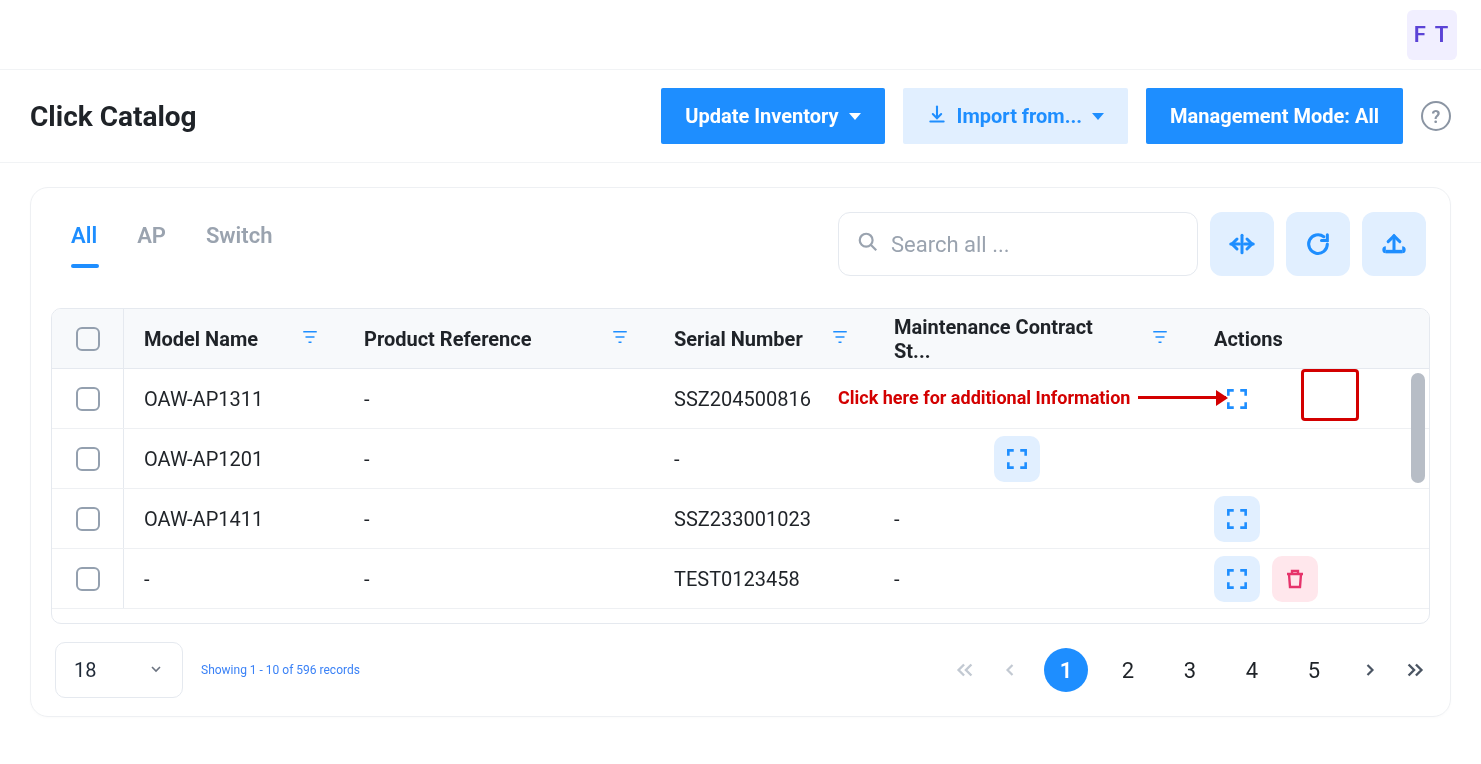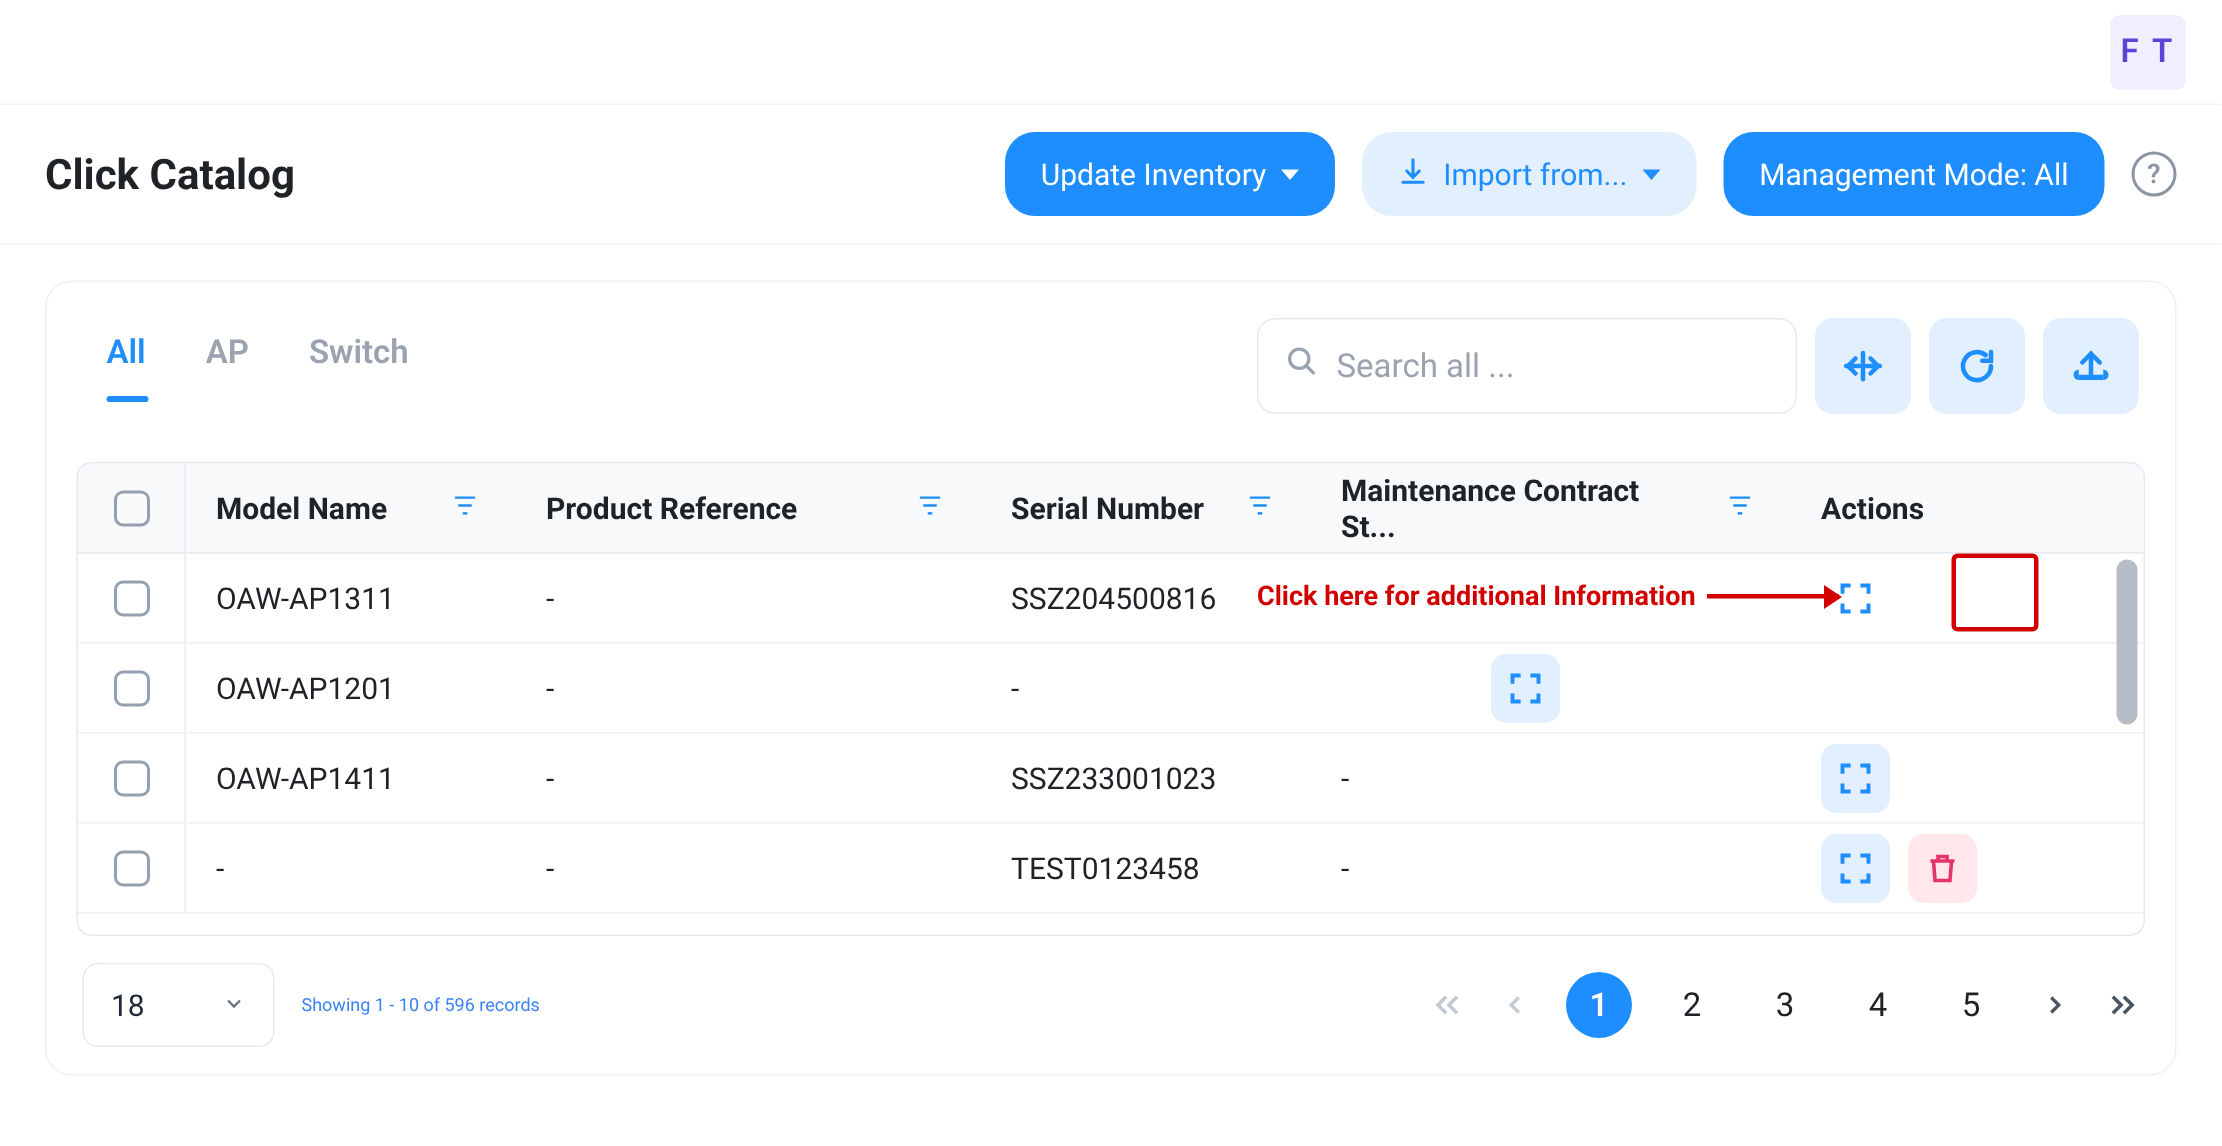--- a/index.html
+++ b/index.html
@@ -2,21 +2,21 @@
 <html><head>
 <meta charset="utf-8">
 <style>
   * { box-sizing: border-box; margin: 0; padding: 0; font-family: -apple-system, BlinkMacSystemFont, "Segoe UI", Roboto, Arial, sans-serif; }
   body { background: #ffffff; color: #1f2937; width: 1481px; }
   .topbar { height: 70px; display:flex; justify-content:flex-end; align-items:center; padding: 8px 24px; border-bottom: 1px solid #f1f3f5; }
   .avatar { width: 50px; height: 50px; background:#f1efff; color:#5b43d6; font-weight:600; font-size:22px; display:flex; align-items:center; justify-content:center; border-radius:6px; letter-spacing:2px; }
   .header { display:flex; align-items:center; justify-content:space-between; padding: 18px 30px; border-bottom: 1px solid #f1f3f5; }
   .page-title { font-size: 28px; font-weight: 700; color:#1f2328; }
   .header-actions { display:flex; align-items:center; gap: 18px; }
-  .btn { height: 56px; border-radius: 20px; font-size: 20px; font-weight:400; display:flex; align-items:center; padding: 0 24px; gap:10px; border:none; cursor:pointer; white-space:nowrap; }
+  .btn { height: 56px; border-radius: 2px; font-size: 20px; font-weight:700; display:flex; align-items:center; padding: 0 24px; gap:10px; border:none; cursor:pointer; white-space:nowrap; }
   .btn-blue { background:#1e8eff; color:#fff; }
   .btn-light { background:#e1efff; color:#1e8eff; }
   .caret-down { width:0; height:0; border-left:6px solid transparent; border-right:6px solid transparent; border-top:7px solid currentColor; }
   .help-icon { width:30px; height:30px; border:2px solid #8b95a3; border-radius:50%; display:flex; align-items:center; justify-content:center; color:#8b95a3; font-weight:600; font-size:18px; }
   .panel { margin: 24px 30px; border:1px solid #eef0f3; border-radius:18px; box-shadow: 0 1px 3px rgba(0,0,0,0.02); padding: 24px 20px 16px 20px; }
   .panel-top { display:flex; align-items:center; justify-content:space-between; gap:20px; padding: 0 4px 4px 20px; }
   .tabs { display:flex; gap: 40px; font-size:22px; font-weight:600; color:#9aa3af; }
   .tab { padding-bottom: 18px; cursor:pointer; }
   .tab.active { color:#1e8eff; position:relative; }
   .tab.active::after { content:''; position:absolute; left:0; right: calc(100% - 28px); bottom:-2px; height:4px; background:#1e8eff; border-radius:2px; }

